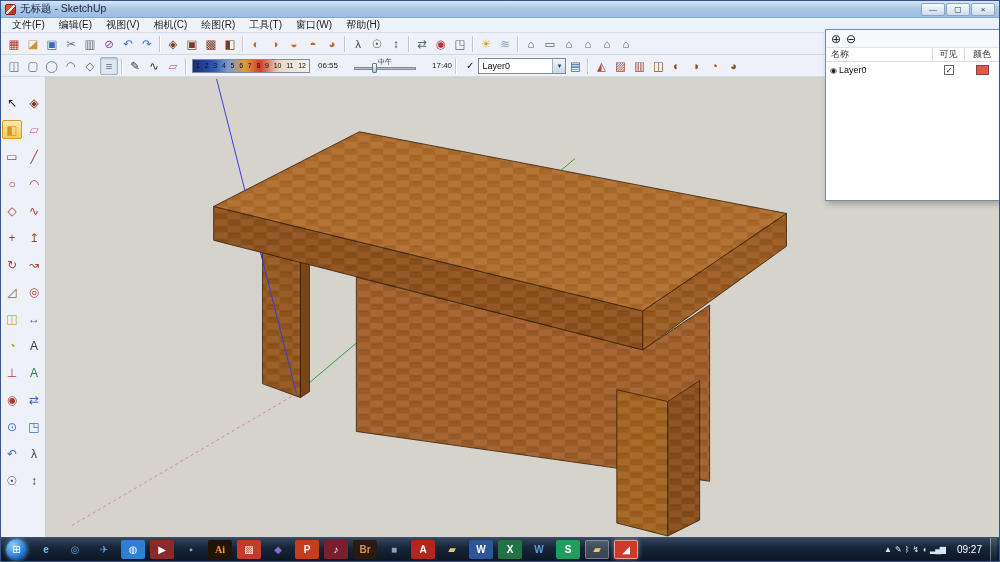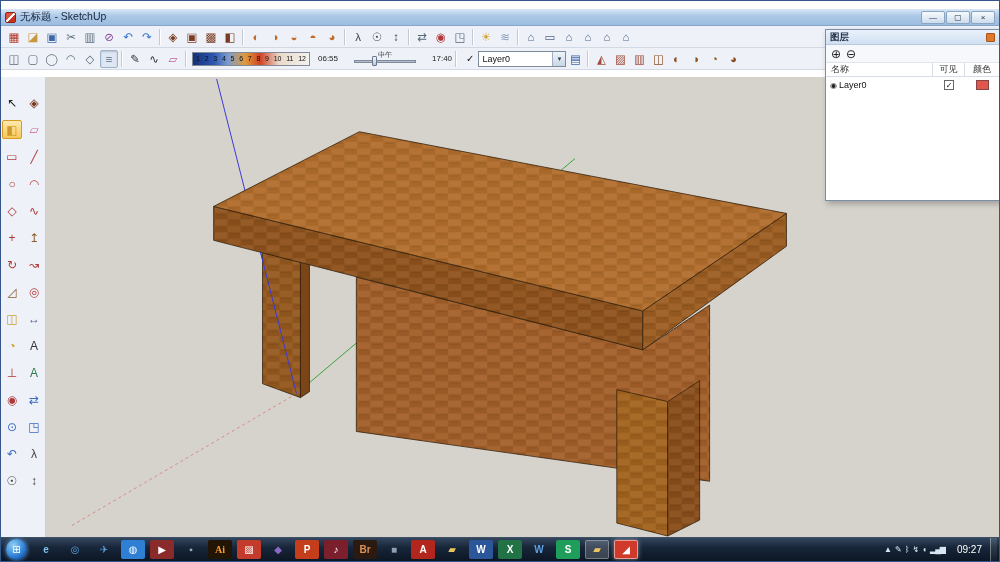--- a/index.html
+++ b/index.html
@@ -2,21 +2,21 @@
 <html><head>
 <meta charset="utf-8">
 <style>
   html,body{margin:0;padding:0;background:#fff;}
   #screen{width:1000px;height:562px;position:relative;overflow:hidden;border:1px solid #35568a;
           font-family:"Liberation Sans","DejaVu Sans",sans-serif;box-sizing:border-box;}
   *,*:before,*:after{box-sizing:border-box;}
 
   
   .titlebar{height:17px;background:linear-gradient(180deg,#d9e7f7,#abc8e7 45%,#9cbde0);
-            display:flex;align-items:center;padding:0 4px;gap:4px;border-bottom:1px solid #86a7c9;margin-top:8px;}
+            display:flex;align-items:center;padding:0 4px;gap:4px;border-bottom:1px solid #86a7c9;}
   .app-ico{width:11px;height:11px;border-radius:2px;flex:0 0 auto;
            background:linear-gradient(135deg,#e0503c 44%,#ffffff 44%,#ffffff 58%,#c93420 58%);border:1px solid #8c2416;}
   .title{font-size:10.5px;color:#16243a;white-space:nowrap;}
   .winbtns{margin-left:auto;display:flex;gap:1px;}
   .wbtn{width:24px;height:13px;font-size:8px;display:flex;align-items:center;justify-content:center;
         background:linear-gradient(#f6fafd,#cddcec);border:1px solid #8aa5c2;border-radius:2px;color:#234;}
 
   
   .menubar{height:15px;background:#eef3fa;display:flex;align-items:center;padding-left:4px;border-bottom:1px solid #d8dee8;}
   .menu-item{font-size:10px;color:#1c1c1c;padding:0 7px;white-space:nowrap;}
@@ -108,20 +108,30 @@
   <div class="titlebar">
     <span class="app-ico"></span>
     <span class="title">无标题 - SketchUp</span>
     <span class="winbtns">
       <span class="wbtn">—</span>
       <span class="wbtn">▢</span>
       <span class="wbtn">×</span>
     </span>
   </div>
 
+  <div class="menubar">
+    <span class="menu-item">文件(F)</span>
+    <span class="menu-item">编辑(E)</span>
+    <span class="menu-item">视图(V)</span>
+    <span class="menu-item">相机(C)</span>
+    <span class="menu-item">绘图(R)</span>
+    <span class="menu-item">工具(T)</span>
+    <span class="menu-item">窗口(W)</span>
+    <span class="menu-item">帮助(H)</span>
+  </div>
 
   <div class="toolbar">
     <span class="tbgroup">
         <span class="tb-icon" style="color: rgb(178, 59, 46);">▦</span>
         <span class="tb-icon" style="color: rgb(201, 151, 59);">◪</span>
         <span class="tb-icon" style="color: rgb(63, 103, 168);">▣</span>
         <span class="tb-icon" style="color: rgb(90, 107, 124);">✂</span>
         <span class="tb-icon" style="color: rgb(90, 107, 124);">▥</span>
         <span class="tb-icon" style="color: rgb(138, 74, 154);">⊘</span>
         <span class="tb-icon" style="color: rgb(47, 111, 208);">↶</span>
@@ -307,24 +317,20 @@
           <polygon points="168,130 314,55 742,137 598,235" fill="#b26e2d"></polygon>
           <polygon points="168,130 314,55 742,137 598,235" fill="url(#grain)" stroke="none"></polygon>
         </g>
 
         <line class="ax-blue" x1="215" y1="176" x2="251" y2="318"></line>
       </svg>
     </div>
   </div>
 
   <div class="panel">
-    <div class="phead">
-      <span class="ptitle">图层</span>
-      <span class="pclose"></span>
-    </div>
     <div class="pbtns">
       <span class="pbtn">⊕</span>
       <span class="pbtn">⊖</span>
     </div>
     <div class="pcols">
       <span class="c-name">名称</span>
       <span class="c-vis">可见</span>
       <span class="c-col">颜色</span>
     </div>
     <div class="prow">

